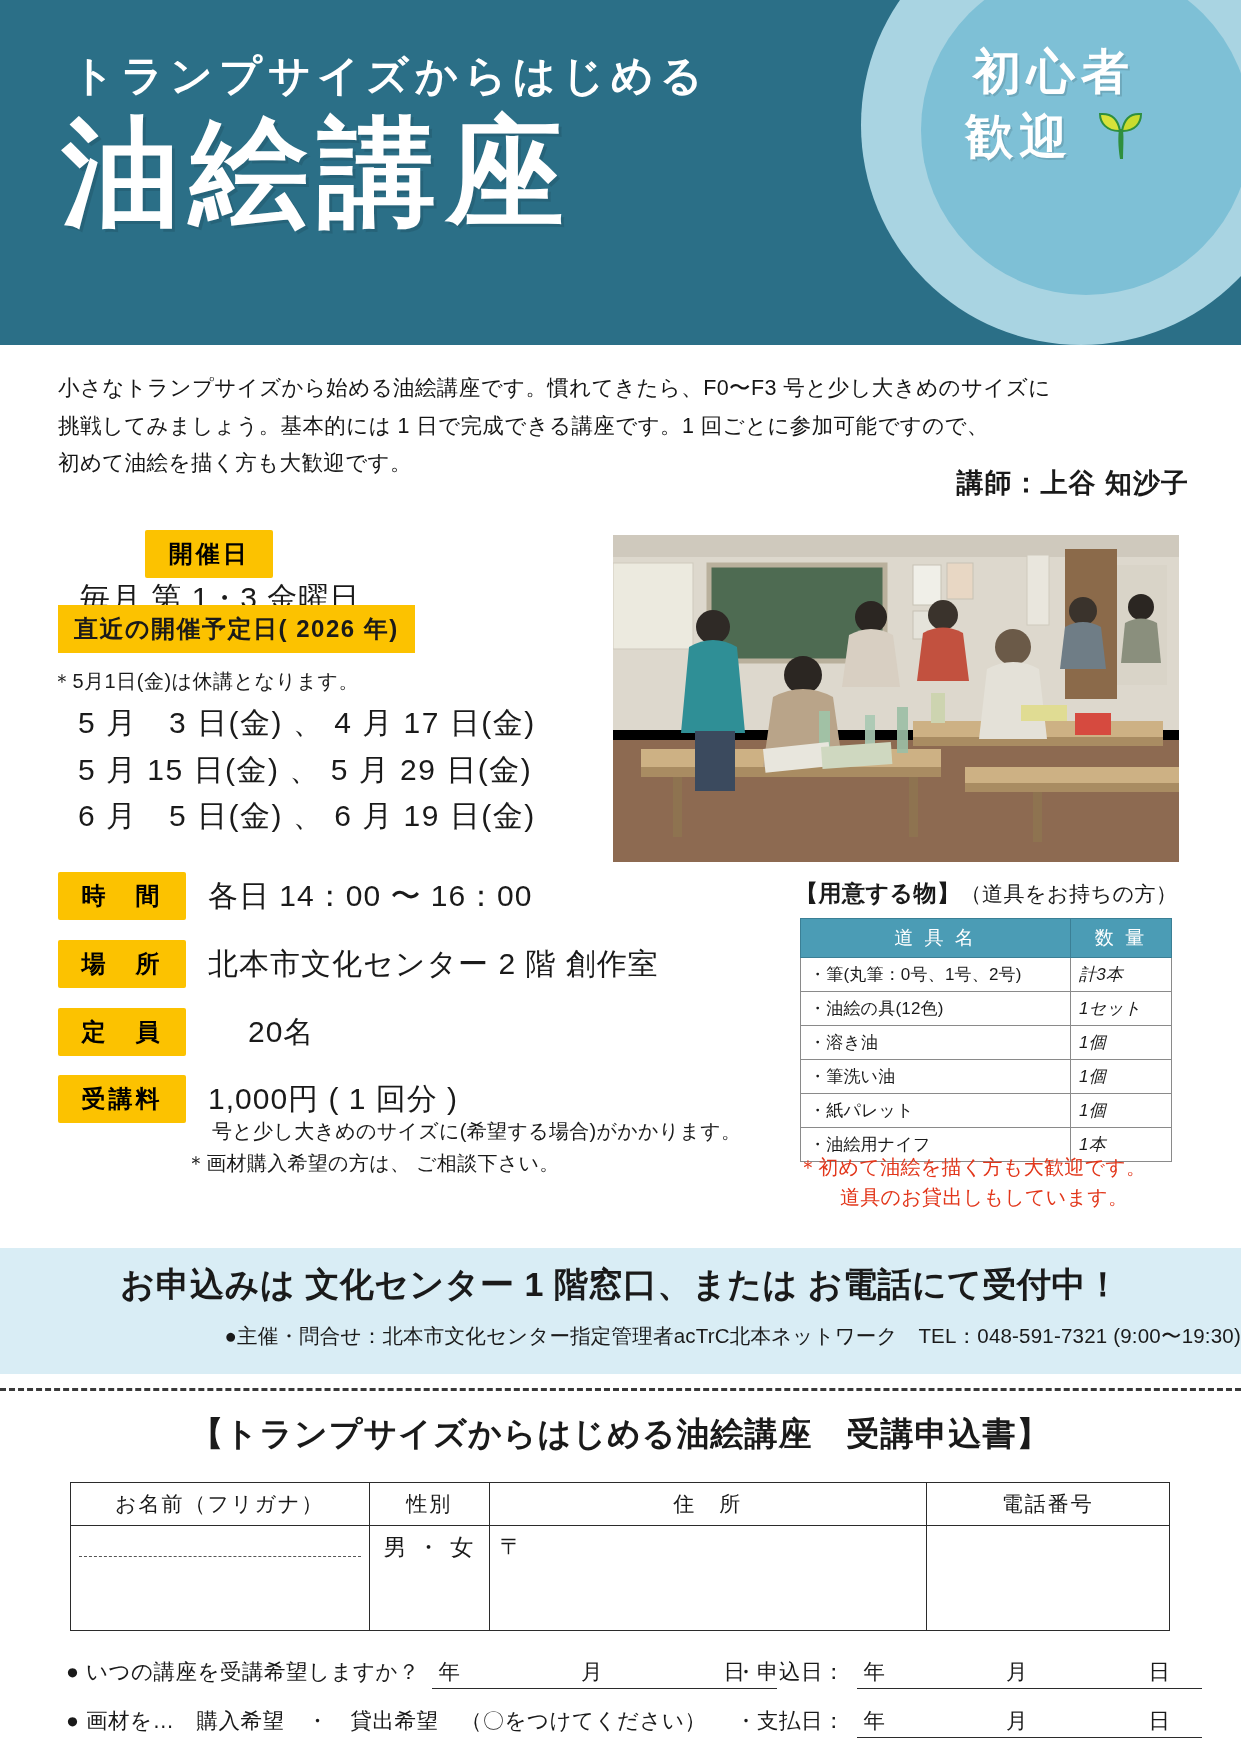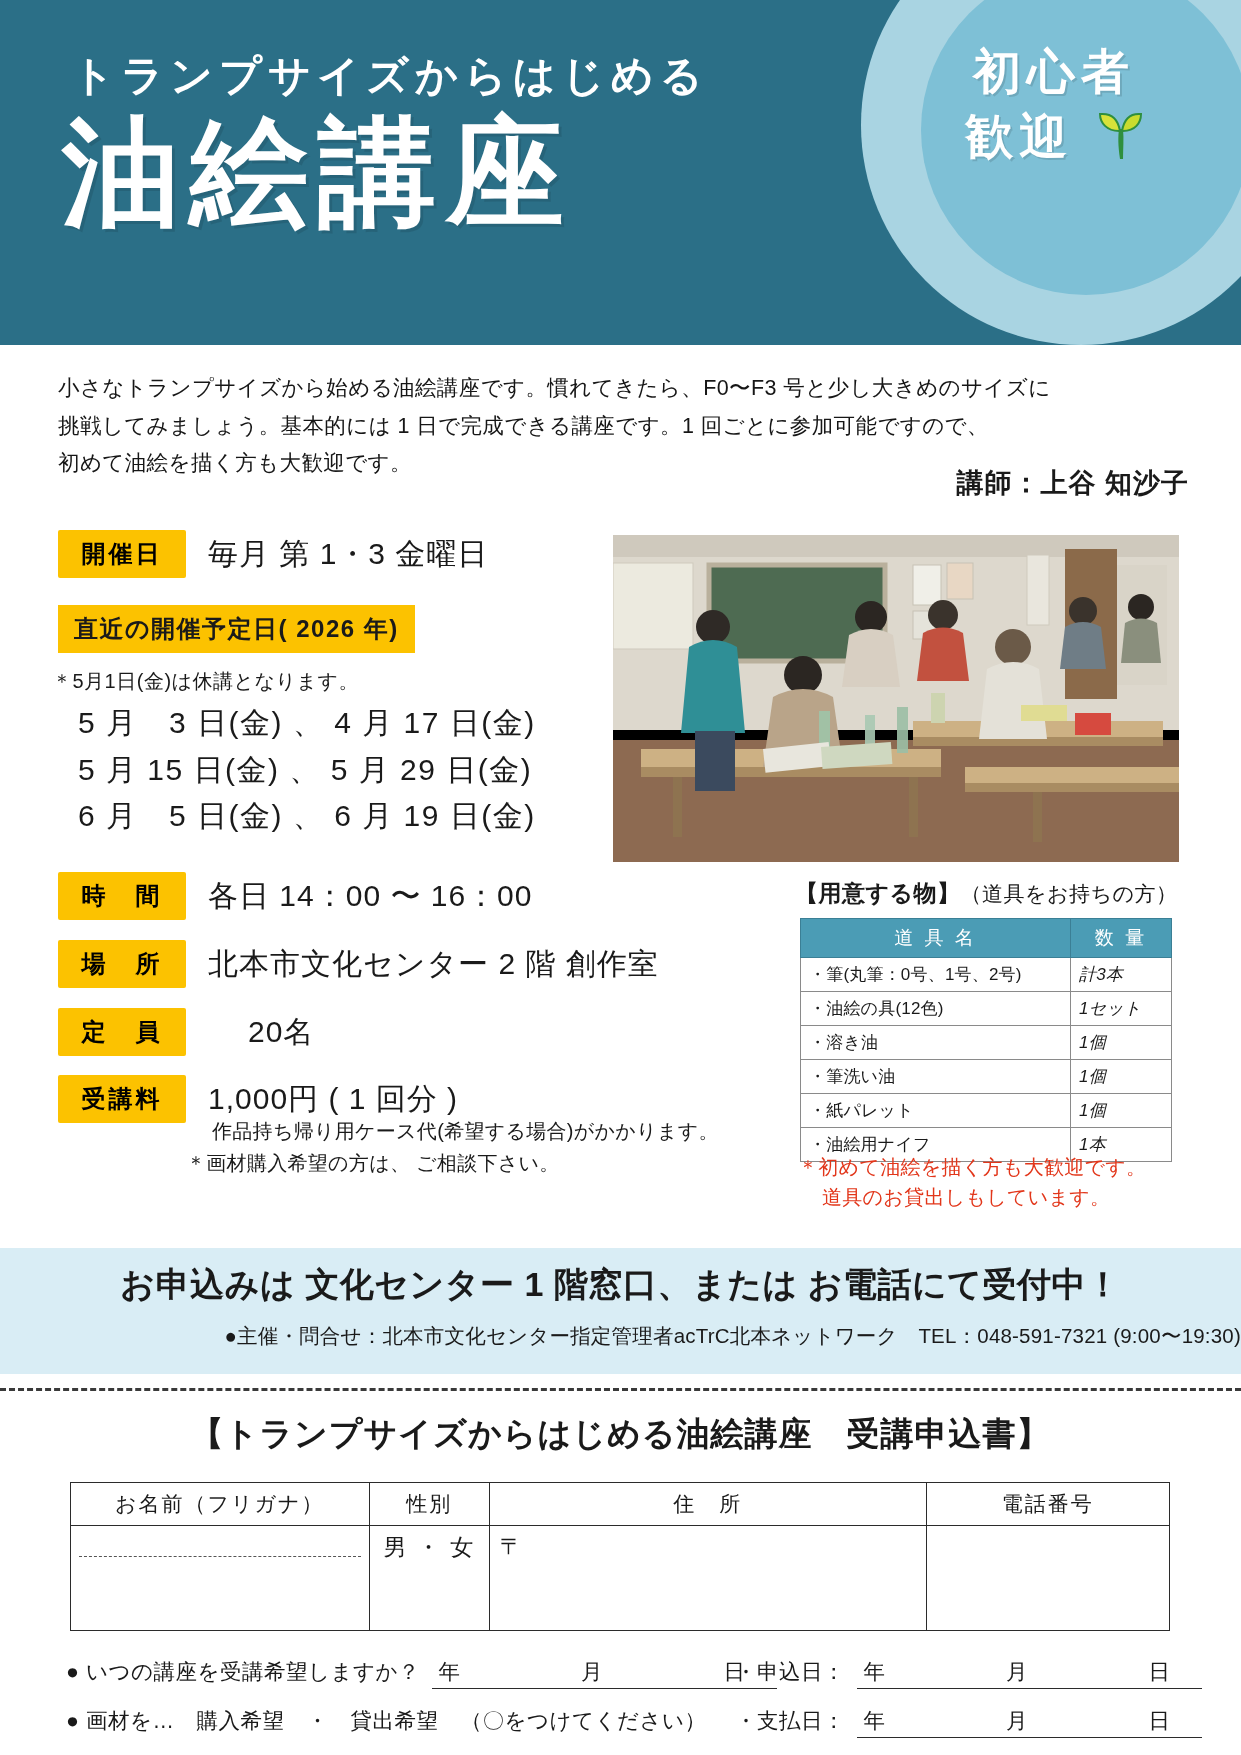--- a/index.html
+++ b/index.html
@@ -126,21 +126,21 @@
     width: 128px;
     padding: 8px 0;
     font-size: 24px;
   }
   .row .val {
     margin-left: 22px;
     font-size: 30px;
     letter-spacing: 1px;
   }
 
-  #r-date   { left: 58px; top: 530px; }
+  #r-date   { left: 58px; top: 530px; flex-direction: column; }
   #r-time   { left: 58px; top: 872px; }
   #r-place  { left: 58px; top: 940px; }
   #r-cap    { left: 58px; top: 1008px; gap: 40px; }
   #r-fee    { left: 58px; top: 1075px; }
 
   .tag-wide {
     position: absolute;
     left: 58px;
     top: 605px;
     background: #fcc200;
@@ -226,20 +226,21 @@
     font-style: italic;
   }
   .supplies-note {
     position: absolute;
     left: 798px;
     top: 1152px;
     font-size: 20px;
     color: #e2361a;
     line-height: 1.5;
     letter-spacing: 0.3px;
+    text-align: center;
   }
   .supplies-note .ind { padding-left: 24px; display: block; }
 
   
   .apply-band {
     position: absolute;
     left: 0;
     top: 1248px;
     width: 1241px;
     height: 126px;
@@ -397,21 +398,21 @@
 </div>
 <div class="row" id="r-cap">
   <span class="tag">定　員</span>
   <span class="val">20名</span>
 </div>
 <div class="row" id="r-fee">
   <span class="tag">受講料</span>
   <span class="val">1,000円 ( 1 回分 )</span>
 </div>
 <div class="fee-notes">
-  <div class="indent">作品持ち帰り用ケース代(希望する場合)がかかります。</div>
+  <div class="indent">号と少し大きめのサイズに(希望する場合)がかかります。</div>
   <div>＊画材購入希望の方は、 ご相談下さい。</div>
 </div>
 
 <div class="photo">
   <svg width="566" height="327" viewBox="0 0 566 327" role="img">
     <title>classroom</title>
 
     <rect x="0" y="0" width="566" height="195" fill="#ddd8cd"></rect>
     <rect x="0" y="0" width="566" height="22" fill="#cfc9bd"></rect>
 

